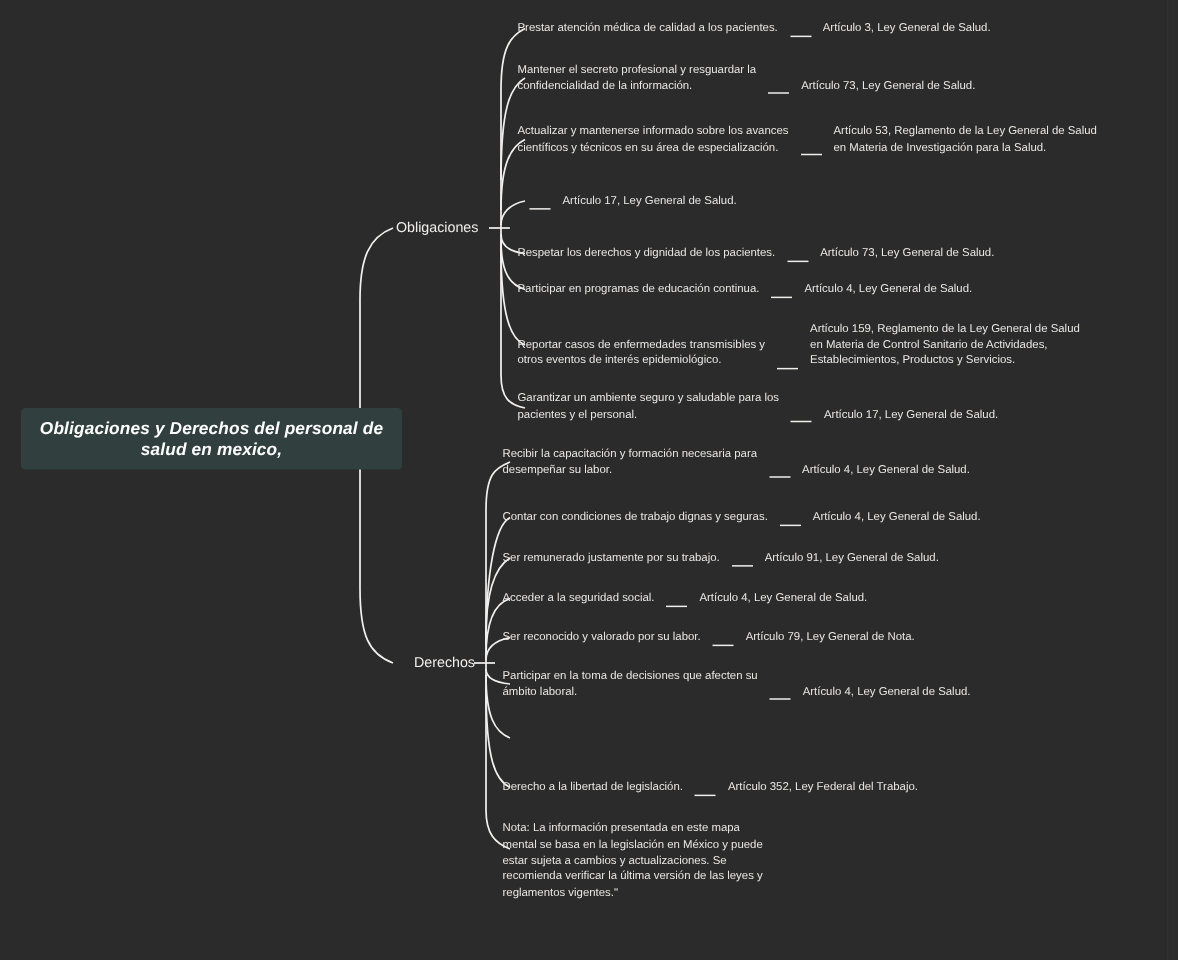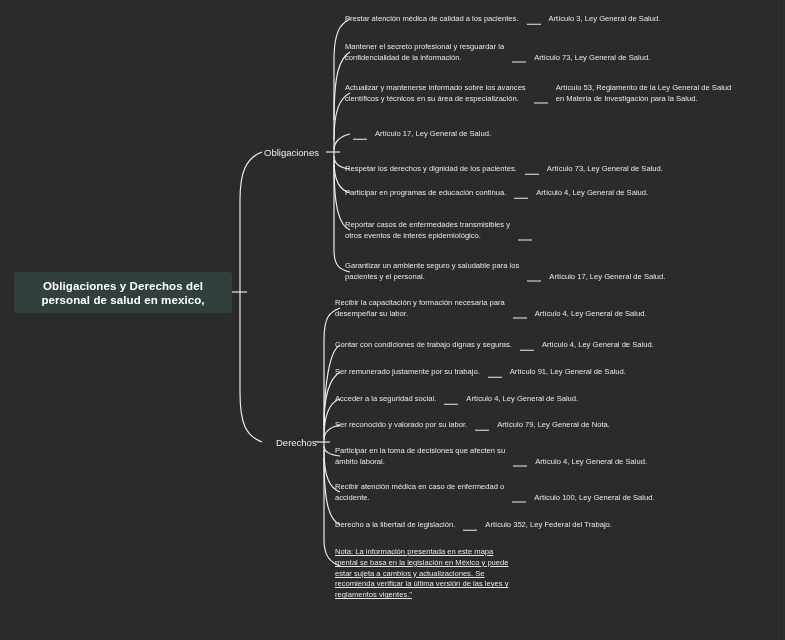--- a/index.html
+++ b/index.html
@@ -12,24 +12,24 @@
   }
   #canvas{position:absolute;inset:0;width:785px;height:640px;}
   .edge-right{position:absolute;top:0;right:6px;width:1px;height:640px;background:#323232;}
 
   svg.links{position:absolute;left:0;top:0;width:785px;height:640px;pointer-events:none;}
   svg.links path{fill:none;stroke:#f2f0ee;stroke-width:1.15;}
   svg.links line{stroke:#f2f0ee;stroke-width:1.15;}
 
   
   .root-node{
-    position:absolute;left:14px;top:272px;width:218px;height:41px;
+    position:absolute;left:14px;top:272px;width:254px;height:41px;
     background:#31403f;border-radius:3px;
     display:flex;align-items:center;justify-content:center;
-    box-sizing:border-box;padding:0 10px;
+    box-sizing:border-box;padding:0 10px;font-style:italic;
   }
   .root-node .root-text{
     font-size:11.5px;font-weight:700;line-height:14px;
     text-align:center;color:#ffffff;letter-spacing:.1px;
   }
 
   
   .branch-label{
     position:absolute;font-size:9.5px;color:#f0eeec;white-space:nowrap;
     transform:translateY(-50%);
@@ -49,21 +49,21 @@
   }
   .leaf .dash{
     display:inline-block;width:14px;height:1px;background:#f0eeec;
     margin:0 8px;flex:0 0 auto;
   }
   .leaf .law-text{
     font-size:7.6px;line-height:10.5px;color:#e9e7e4;
     white-space:pre-line;font-weight:400;
   }
   .leaf.note{left:333px;}
-  .leaf.note .leaf-text{line-height:10.8px;text-decoration:underline;}
+  .leaf.note .leaf-text{line-height:10.8px;}
 </style>
 </head>
 <body>
 
 <div id="canvas">
 
   <div class="edge-right"></div>
 
   <svg class="links" viewBox="0 0 785 640">
 
@@ -130,20 +130,23 @@
   </div>
   <div class="leaf" style="top:193px">
     <span class="leaf-text">Participar en programas de educación continua.</span>
     <span class="dash"></span>
     <span class="law-text">Artículo 4, Ley General de Salud.</span>
   </div>
   <div class="leaf" style="top:230px">
     <span class="leaf-text">Reportar casos de enfermedades transmisibles y
 otros eventos de interés epidemiológico.</span>
     <span class="dash"></span>
+    <span class="law-text">Artículo 159, Reglamento de la Ley General de Salud
+en Materia de Control Sanitario de Actividades,
+Establecimientos, Productos y Servicios.</span>
   </div>
   <div class="leaf" style="top:271px">
     <span class="leaf-text">Garantizar un ambiente seguro y saludable para los
 pacientes y el personal.</span>
     <span class="dash"></span>
     <span class="law-text">Artículo 17, Ley General de Salud.</span>
   </div>
 
   <div class="leaf" style="top:308px;left:335px">
     <span class="leaf-text">Recibir la capacitación y formación necesaria para
@@ -170,26 +173,20 @@
     <span class="leaf-text">Ser reconocido y valorado por su labor.</span>
     <span class="dash"></span>
     <span class="law-text">Artículo 79, Ley General de Nota.</span>
   </div>
   <div class="leaf" style="top:456px;left:335px">
     <span class="leaf-text">Participar en la toma de decisiones que afecten su
 ámbito laboral.</span>
     <span class="dash"></span>
     <span class="law-text">Artículo 4, Ley General de Salud.</span>
   </div>
-  <div class="leaf" style="top:492px;left:335px">
-    <span class="leaf-text">Recibir atención médica en caso de enfermedad o
-accidente.</span>
-    <span class="dash"></span>
-    <span class="law-text">Artículo 100, Ley General de Salud.</span>
-  </div>
   <div class="leaf" style="top:525px;left:335px">
     <span class="leaf-text">Derecho a la libertad de legislación.</span>
     <span class="dash"></span>
     <span class="law-text">Artículo 352, Ley Federal del Trabajo.</span>
   </div>
   <div class="leaf note" style="top:574px;left:335px">
     <span class="leaf-text">Nota: La información presentada en este mapa
 mental se basa en la legislación en México y puede
 estar sujeta a cambios y actualizaciones. Se
 recomienda verificar la última versión de las leyes y

